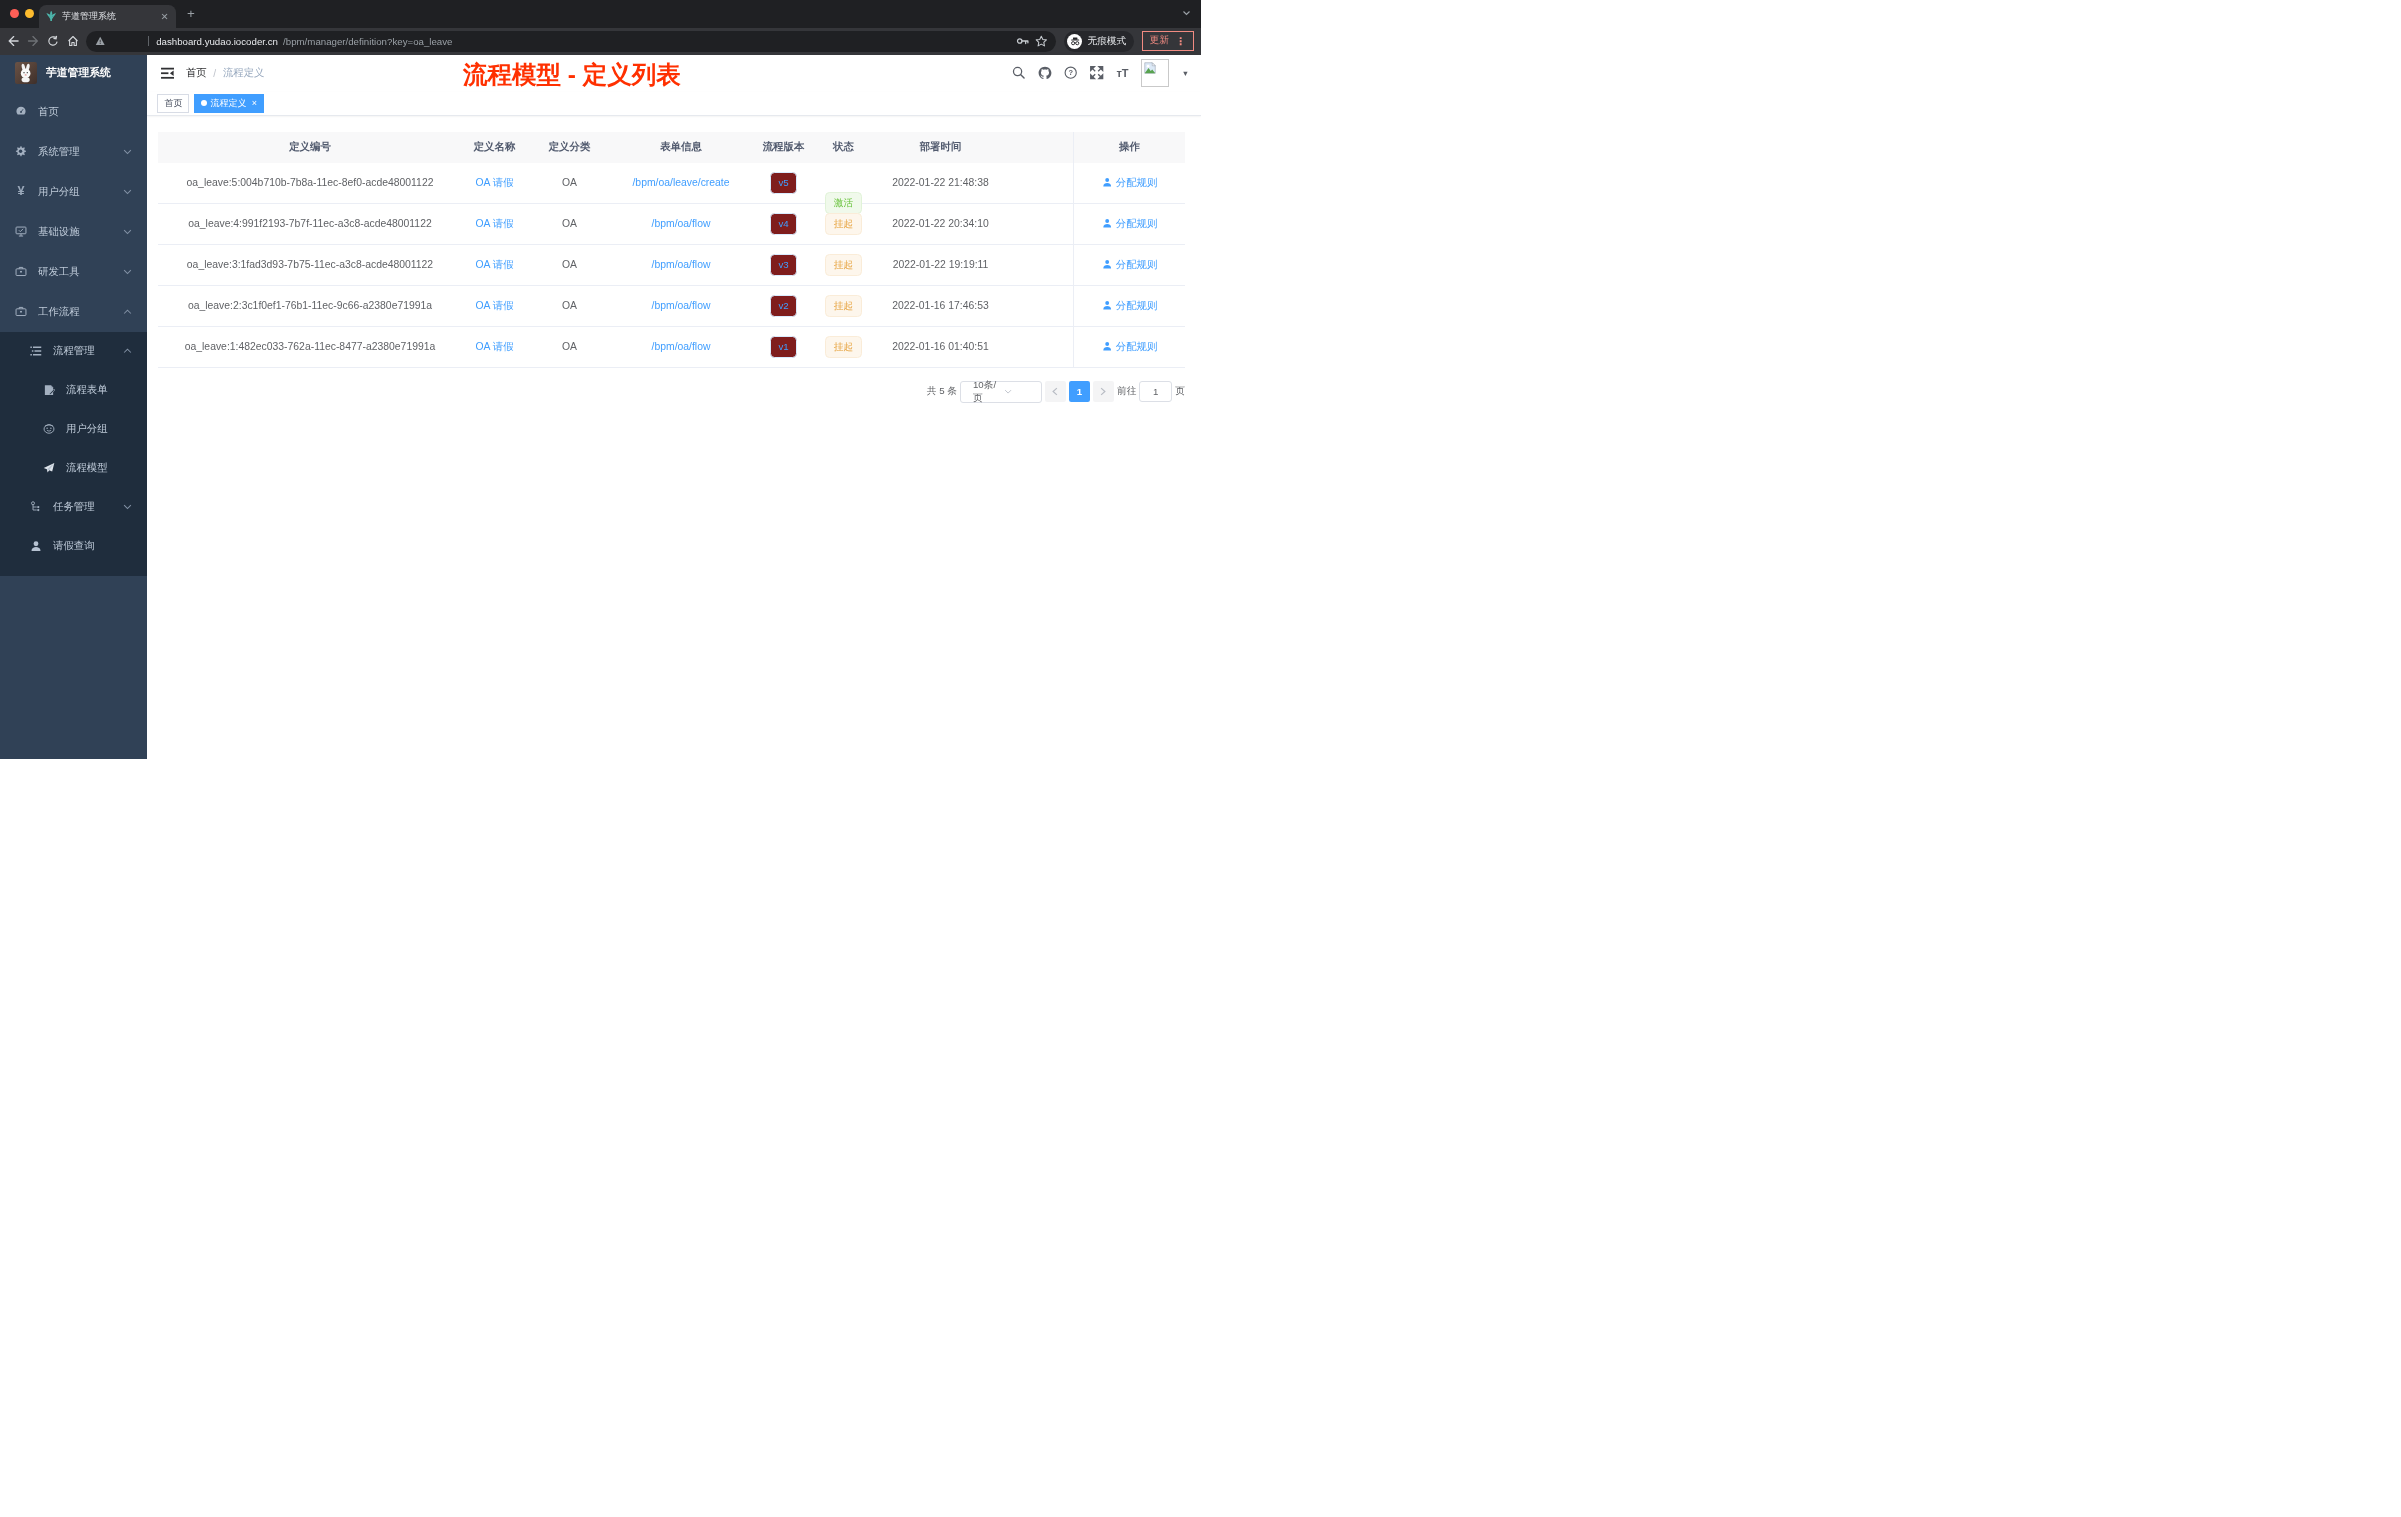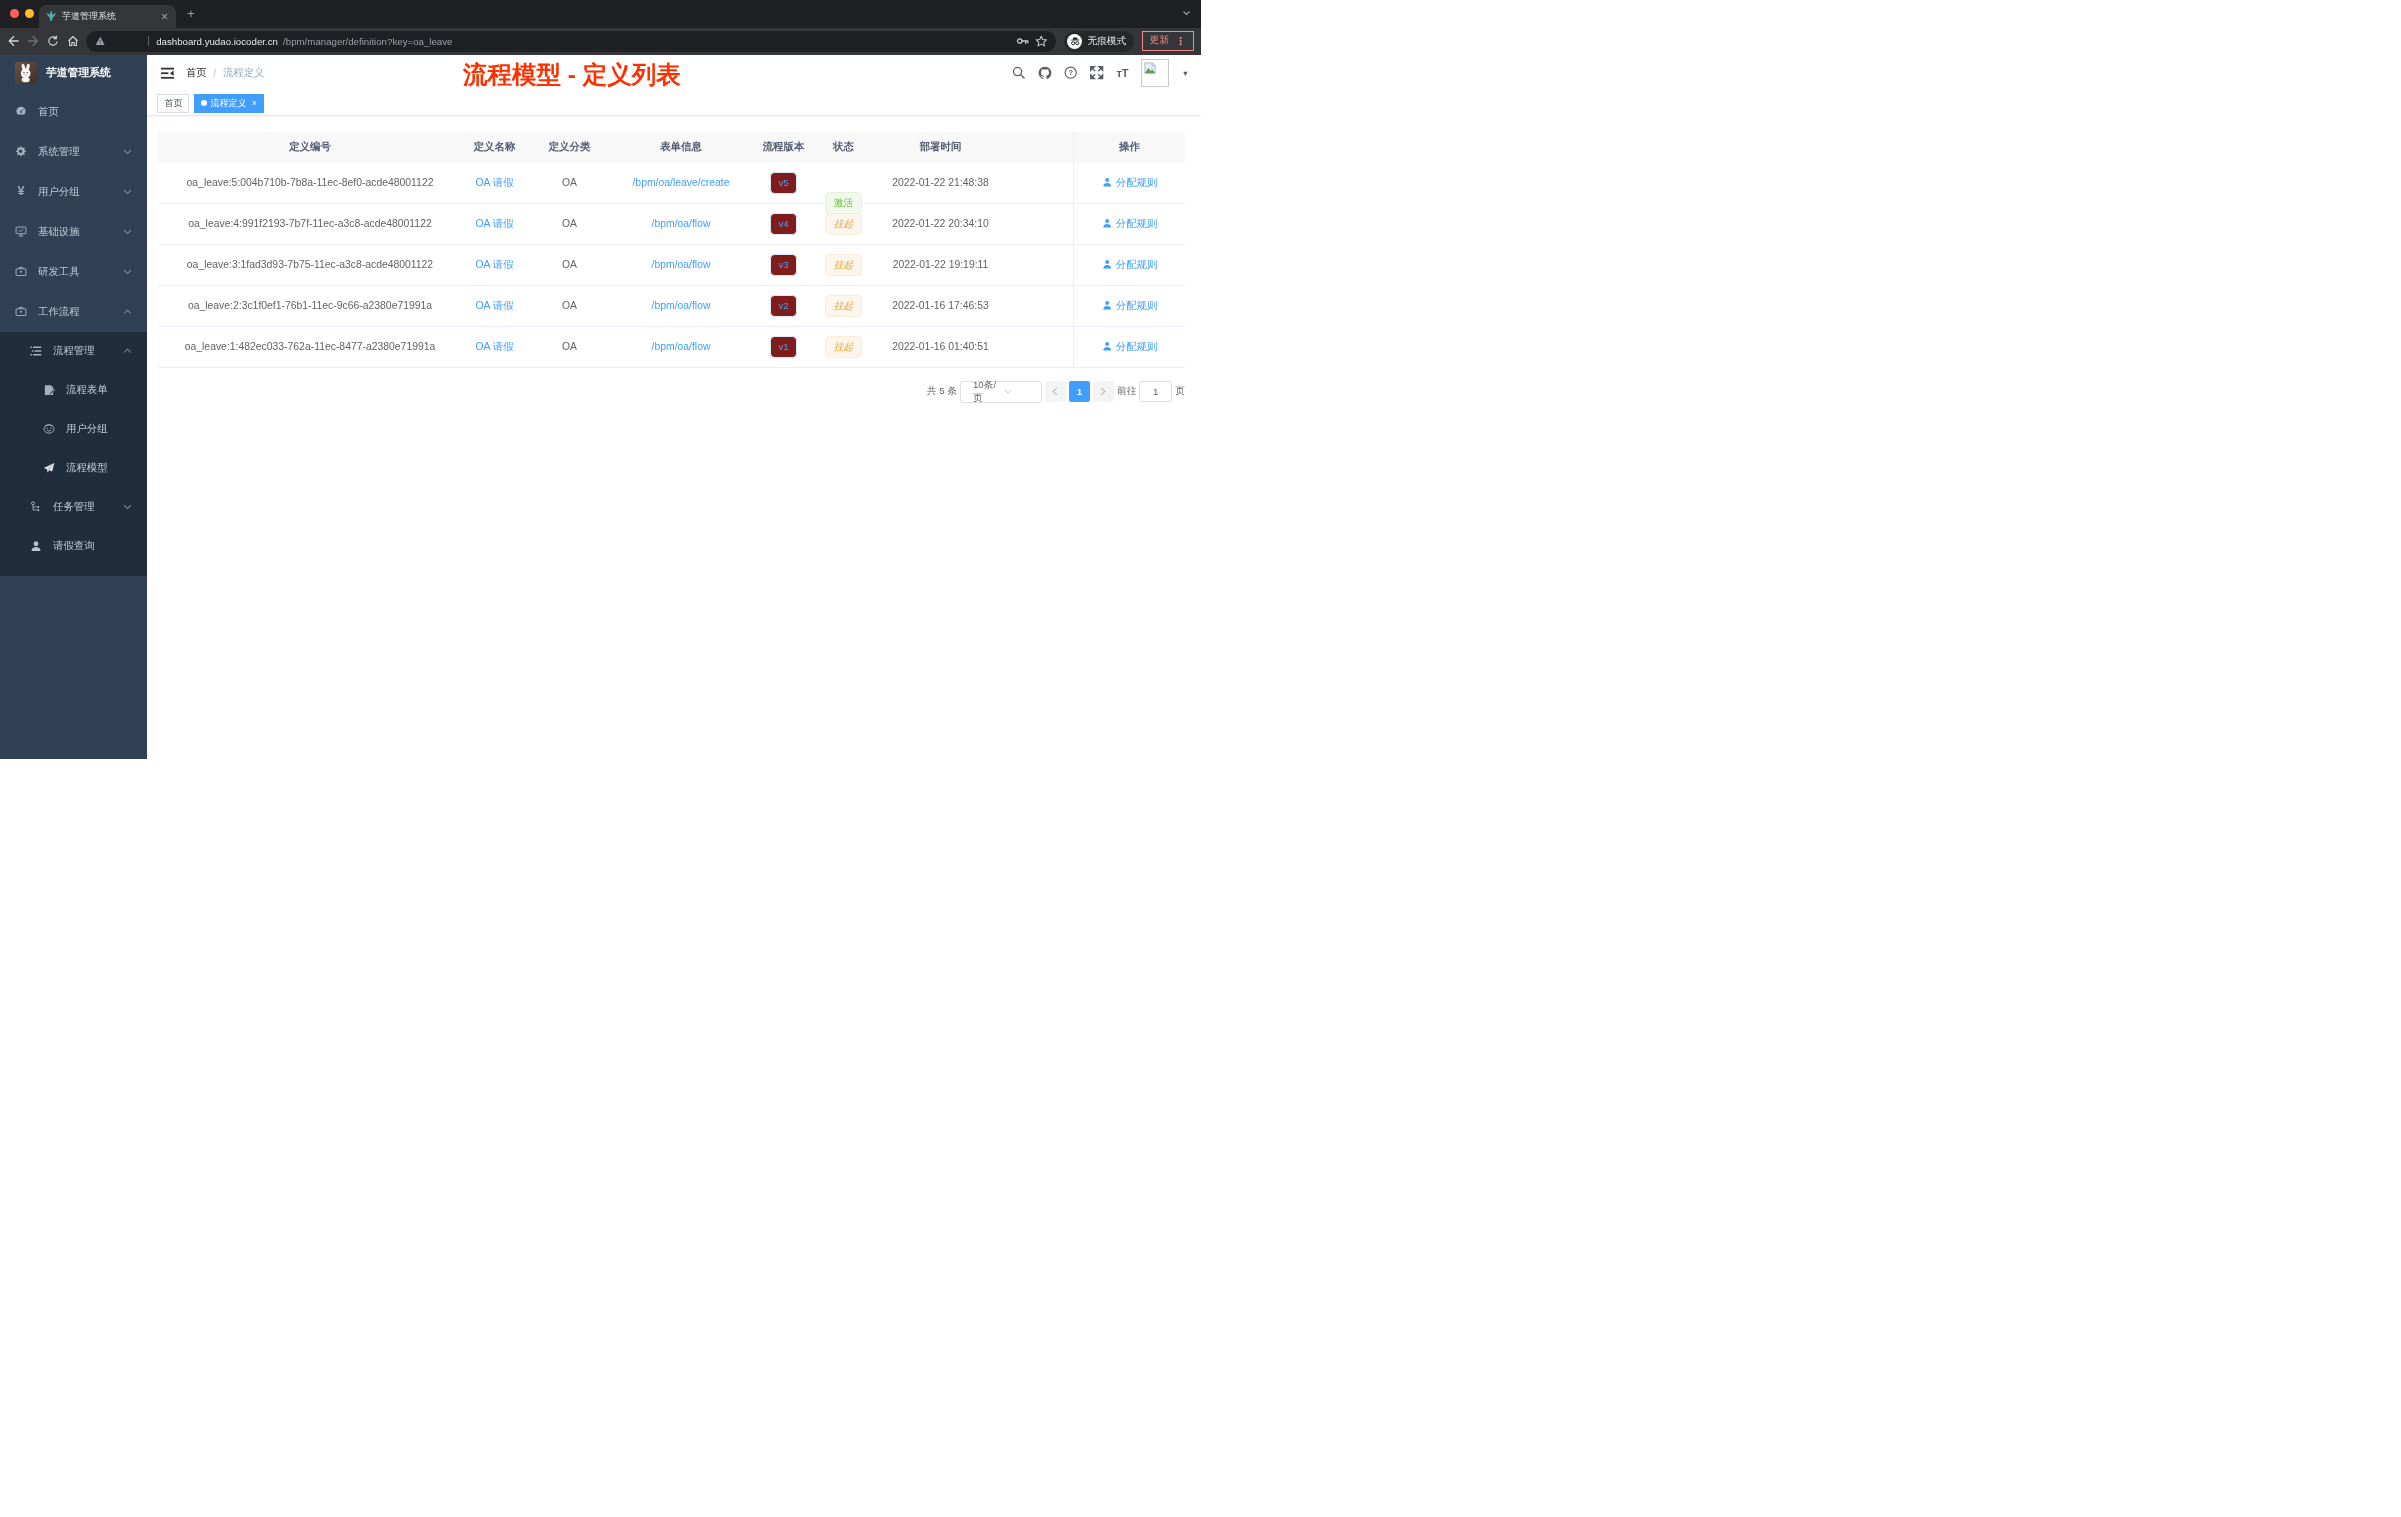--- a/index.html
+++ b/index.html
@@ -85,21 +85,21 @@
   .tbl-fixed { width:112px; border-left:0.7px solid #ebeef5; }
   .thead { display:flex; height:31px; background:#f8f8f9; align-items:center; font-weight:700; color:#515a6e; }
   .trow { display:flex; height:41px; align-items:center; border-bottom:0.7px solid #ebeef5; background:#fff; }
   .cell { text-align:center; white-space:nowrap; overflow:hidden; }
   .c1{width:304px}.c2{width:65px}.c3{width:85px}.c4{width:138px}.c5{width:67px}.c6{width:53px}.c7{width:141px}.cf{width:61px}
   .c8{width:111px}
   .link { color:#409eff; cursor:pointer; }
   .badge { display:inline-block; font-size:9.7px; line-height:1; padding:5.2px 7.4px; border-radius:4.5px; }
   .badge.ver { color:#409eff; background:#7f1d1d; border:0.7px solid #d9ecff; }
   .badge.success { color:#67c23a; background:#f0f9eb; border:0.7px solid #e1f3d8;margin-top:40px; }
-  .badge.warning { color:#e6a23c; background:#fdf6ec; border:0.7px solid #faecd8;font-style:italic; }
+  .badge.warning { color:#e6a23c; background:#fdf6ec; border:0.7px solid #faecd8; }
   .op-link { color:#409eff; display:inline-flex; align-items:center; gap:3.7px; cursor:pointer; }
 
   .pagination { width:1027px; margin-top:13.4px; display:flex; justify-content:flex-end; align-items:center;
     gap:3px; font-size:9.7px; color:#606266; }
   .pg-select { width:82px; height:22px; border:0.7px solid #dcdfe6; border-radius:3px; display:flex;
     align-items:center; padding:0 6px 0 12px; color:#606266; background:#fff; }
   .pg-select span { flex:1; }
   .pg-sel-ch { color:#c0c4cc; font-size:7.4px; }
   .pg-btn { width:21px; height:21px; background:#f4f4f5; border-radius:2.2px; display:flex; align-items:center;
     justify-content:center; color:#b8bcc4; font-size:10.4px; cursor:pointer; }

